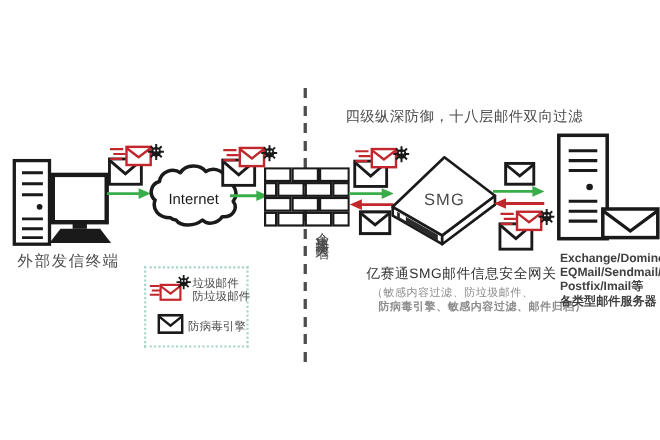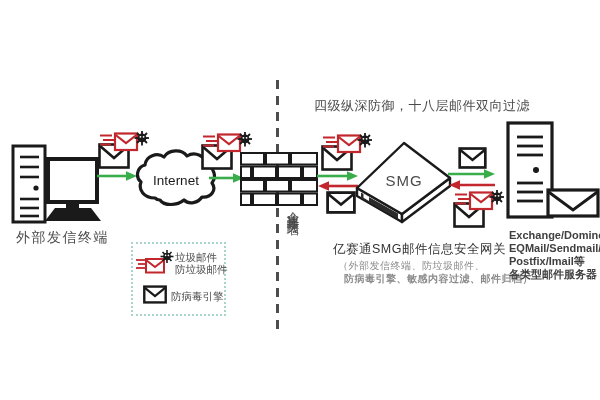--- a/index.html
+++ b/index.html
@@ -165,21 +165,21 @@
   <svg class="abs" style="left:342px;top:141px" width="115" height="95" viewBox="0 0 115 95">
     <polygon points="15,47 60,73 60,81 15,55" fill="#fff" stroke="#1a1a1a" stroke-width="2.4" stroke-linejoin="round"></polygon>
     <polygon points="60,73 108,37 108,45 60,81" fill="#fff" stroke="#1a1a1a" stroke-width="2.4" stroke-linejoin="round"></polygon>
     <polygon points="19,51.5 56,72.5 56,78 19,57" fill="#2b2b2b"></polygon>
     <polygon points="21.5,52.8 27,56 27,60 21.5,56.8" fill="#fff"></polygon>
     <polygon points="62,2 108,37 60,73 15,47" fill="#fff" stroke="#1a1a1a" stroke-width="2.4" stroke-linejoin="round"></polygon>
     <text x="62" y="45" text-anchor="middle" font-size="15" letter-spacing="1" fill="#4a4a4a">SMG</text>
   </svg>
 
   <div class="label smg-title">亿赛通SMG邮件信息安全网关</div>
-  <div class="label smg-sub smg-sub1">（外部发信终端、防垃圾邮件、</div>
+  <div class="label smg-sub smg-sub1">（敏感内容过滤、防垃圾邮件、</div>
   <div class="label smg-sub smg-sub2">防病毒引擎、敏感内容过滤、邮件归档）</div>
 
   <svg class="abs" style="left:458px;top:147px" width="29" height="22" viewBox="0 0 30 23">
     <rect x="1.6" y="1.6" width="26.8" height="19.8" fill="#fff" stroke="#1a1a1a" stroke-width="2.8"></rect>
     <polyline points="1.6,2.6 15,13.5 28.4,2.6" fill="none" stroke="#1a1a1a" stroke-width="2.6"></polyline>
   </svg>
 
   <svg class="abs" style="left:448px;top:168px" width="47" height="12" viewBox="0 0 47 12">
     <line x1="0" y1="6" x2="37" y2="6" stroke="#3aad4b" stroke-width="2.6"></line>
     <polygon points="36,1.2 47,6 36,10.8" fill="#3aad4b"></polygon>

